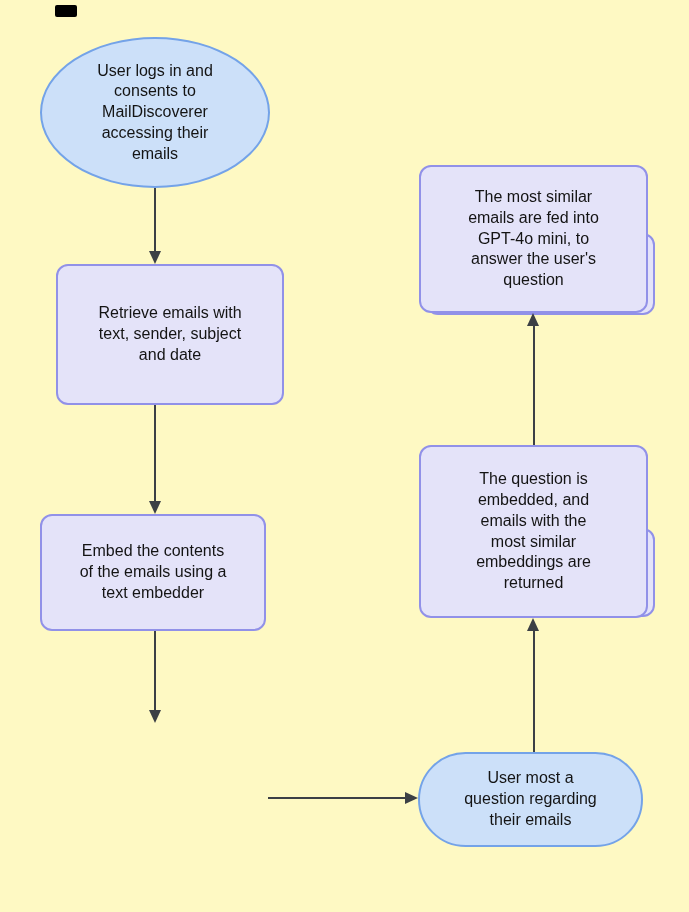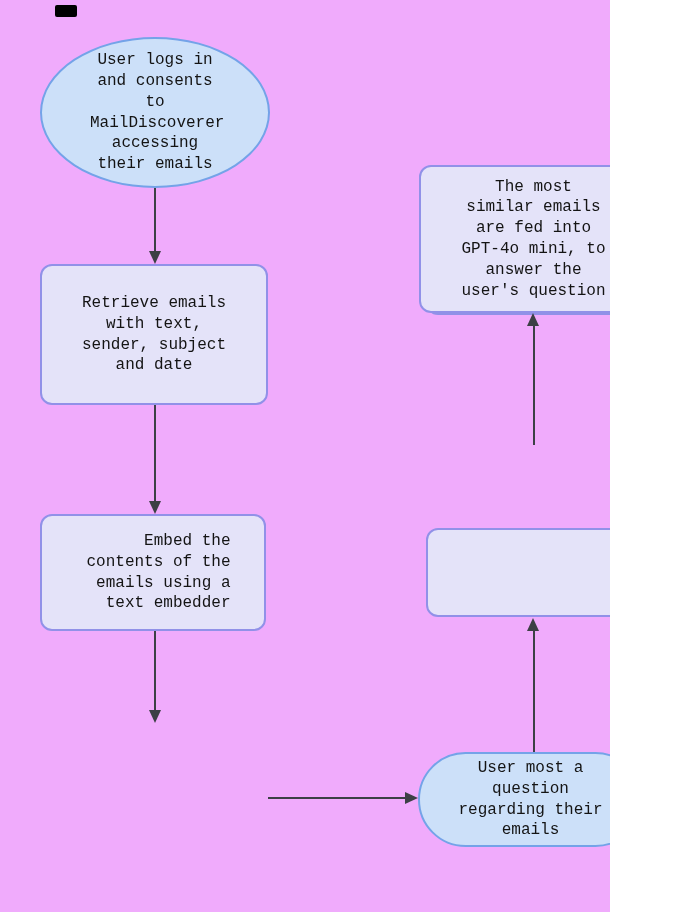--- a/index.html
+++ b/index.html
@@ -2,22 +2,22 @@
 <html><head>
 <meta charset="utf-8">
 <style>
   :root{
     --blue-fill:#cce0f9; --blue-stroke:#74a3e8;
     --purple-fill:#e4e3f9; --purple-stroke:#9191e8;
     --arrow:#3c4045; --ink:#141414;
   }
   html,body{margin:0;padding:0;background:#ffffff;}
   .canvas{
-    position:relative;width:610px;height:912px;background:#f0abfc;overflow:hidden;
-    font-family:Liberation Mono, monospace;color:var(--ink);
+    position:relative;width:689px;height:912px;background:#fef9c3;overflow:hidden;
+    font-family:Liberation Sans, sans-serif;color:var(--ink);
   }
   .node{
     position:absolute;display:flex;align-items:center;justify-content:center;
     box-sizing:border-box;text-align:center;font-size:16px;line-height:1.3;z-index:2;
   }
   .node .txt{display:block;}
   .purple{background:var(--purple-fill);border:2px solid var(--purple-stroke);border-radius:12px;}
   .blue{background:var(--blue-fill);border:2px solid var(--blue-stroke);}
   .ellipse{border-radius:50%;}
   .stadium{border-radius:48px;}
@@ -27,22 +27,22 @@
   }
   .vline{position:absolute;width:1.5px;background:var(--arrow);z-index:0;}
   .hline{position:absolute;height:1.5px;background:var(--arrow);z-index:0;}
   .ah{position:absolute;width:0;height:0;z-index:3;}
   .ah-down{border-left:6px solid transparent;border-right:6px solid transparent;border-top:13px solid var(--arrow);}
   .ah-up{border-left:6px solid transparent;border-right:6px solid transparent;border-bottom:13px solid var(--arrow);}
   .ah-right{border-top:6px solid transparent;border-bottom:6px solid transparent;border-left:13px solid var(--arrow);}
   .black-mark{position:absolute;left:55px;top:5px;width:22px;height:12px;background:#000;border-radius:2px;}
   
   #n-login{left:40px;top:37px;width:230px;height:151px;}
-  #n-retrieve{left:40px;top:264px;width:228px;height:141px;}
-  #n-embed{left:40px;top:514px;width:226px;height:117px;text-align:right;}
+  #n-retrieve{left:56px;top:264px;width:228px;height:141px;}
+  #n-embed{left:40px;top:514px;width:226px;height:117px;}
   #n-upload{left:39px;top:723px;width:229px;height:150px;}
   #n-ask{left:418px;top:752px;width:225px;height:95px;}
   #n-question{left:419px;top:445px;width:229px;height:173px;}
   #n-gpt{left:419px;top:165px;width:229px;height:148px;}
   #g-question{left:426px;top:528px;width:229px;height:89px;}
   #g-gpt{left:426px;top:233px;width:229px;height:82px;}
   
   .tw130{max-width:130px;} .tw145{max-width:145px;} .tw155{max-width:155px;}
   .tw140{max-width:140px;} .tw150{max-width:150px;} .tw128{max-width:128px;}
 </style>
@@ -60,20 +60,23 @@
   <div class="node purple" id="n-retrieve">
     <span class="txt tw145">Retrieve emails with text, sender, subject and date</span>
   </div>
 
   <div class="node purple" id="n-embed">
     <span class="txt tw155">Embed the contents of the emails using a text embedder</span>
   </div>
 
 
   <div class="ghost" id="g-question"></div>
+  <div class="node purple" id="n-question">
+    <span class="txt tw128">The question is embedded, and emails with the most similar embeddings are returned</span>
+  </div>
 
   <div class="ghost" id="g-gpt"></div>
   <div class="node purple" id="n-gpt">
     <span class="txt tw150">The most similar emails are fed into GPT-4o mini, to answer the user's question</span>
   </div>
 
   <div class="node blue stadium" id="n-ask">
     <span class="txt tw150">User most a question regarding their emails</span>
   </div>
 

